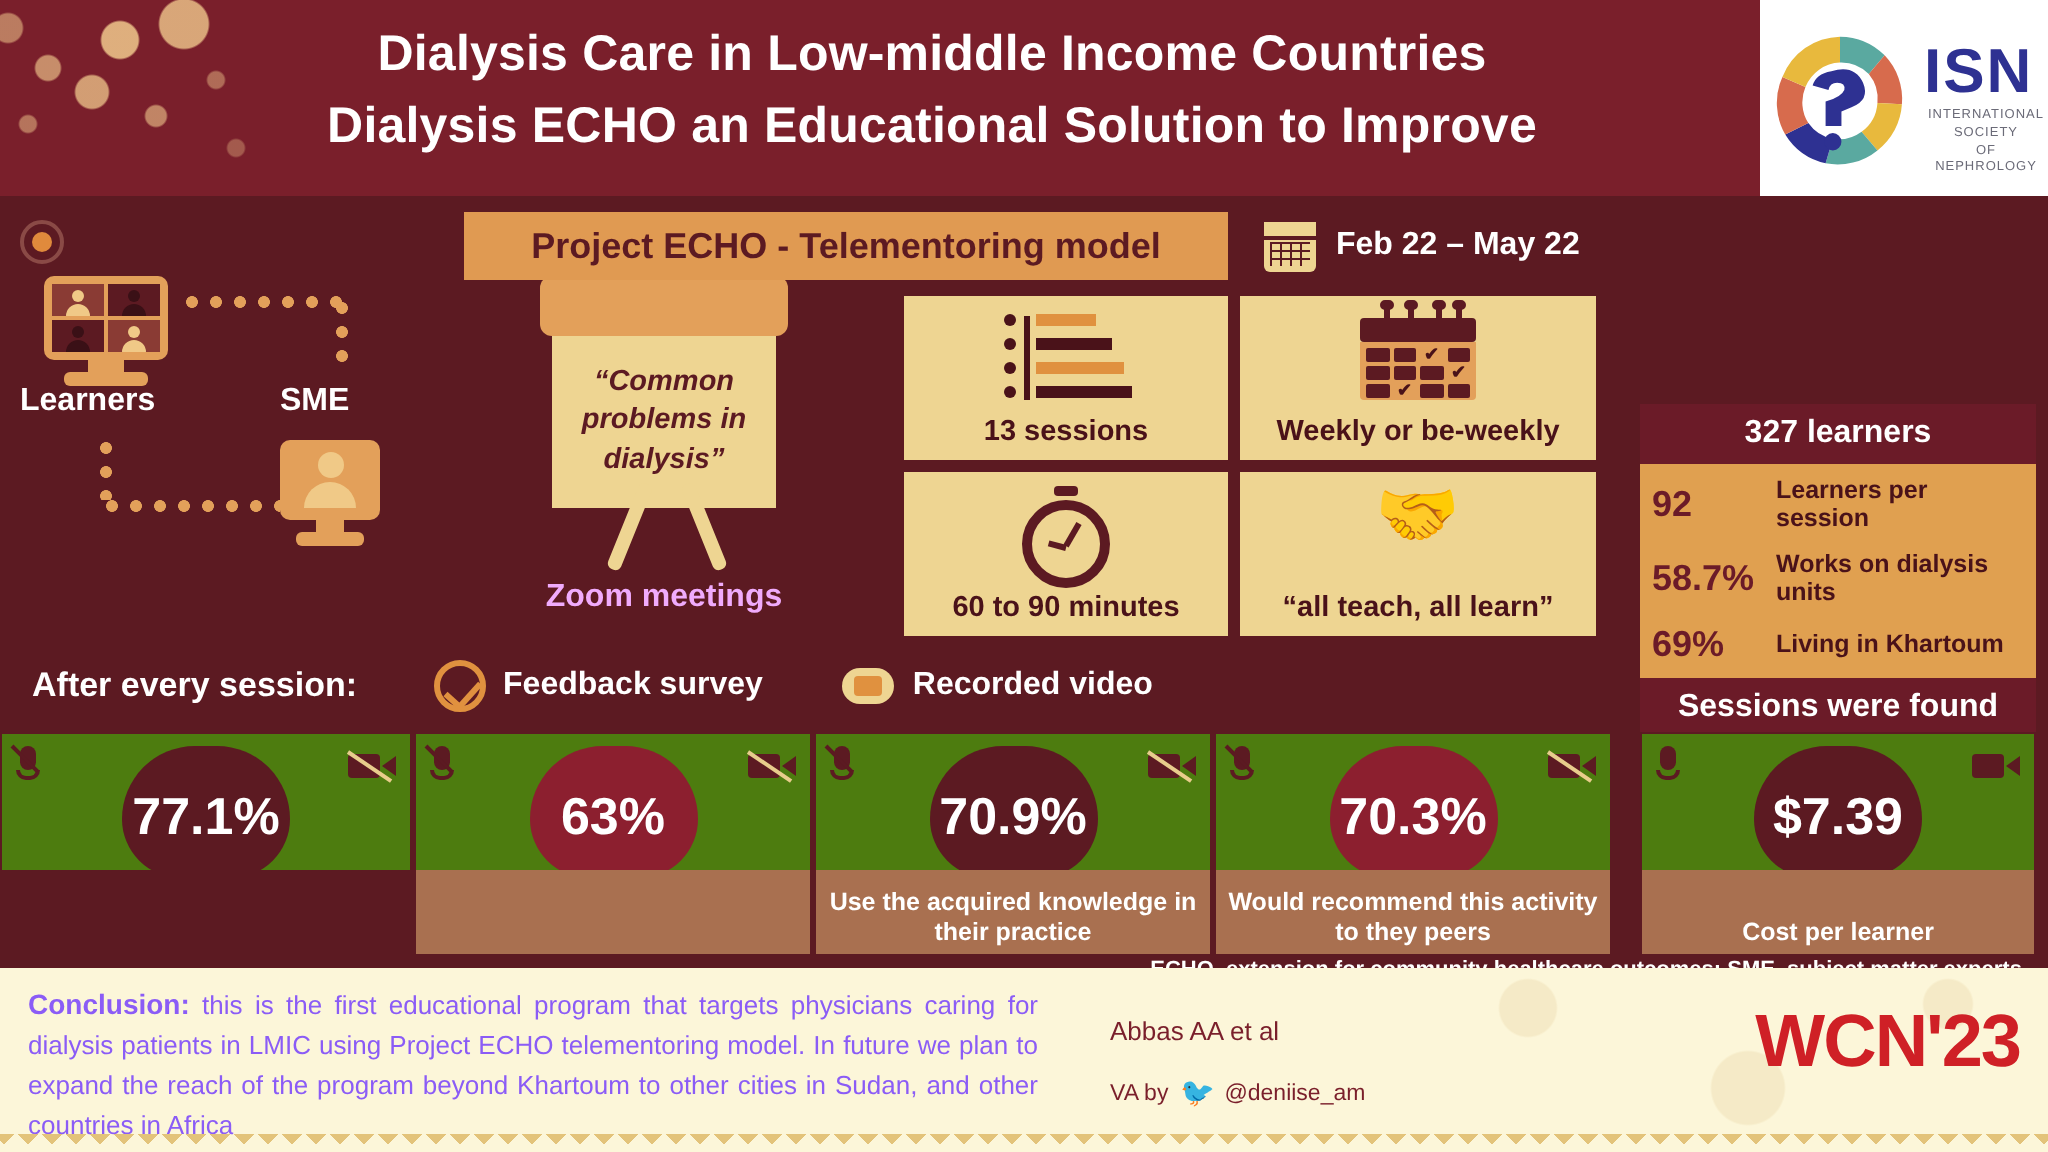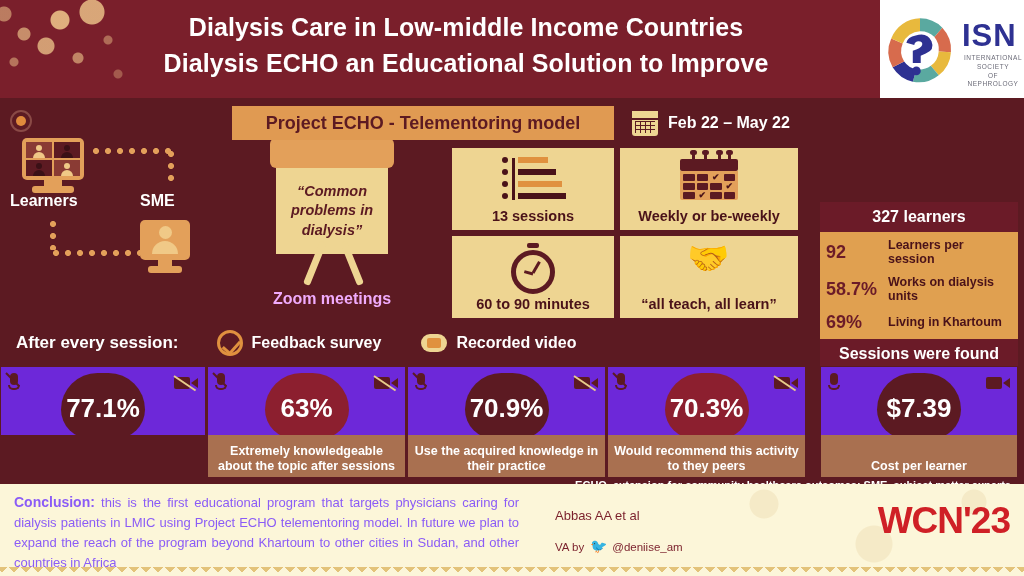--- a/index.html
+++ b/index.html
@@ -139,21 +139,21 @@
   
   .stats{position:absolute;left:820px;top:104px;width:198px;}
   .stat-head{background:#6b1b28;color:#fff;font-size:16px;font-weight:bold;text-align:center;padding:6px 0;}
   .stat-body{background:#e0a050;padding:2px 0;}
   .stat-row{display:flex;align-items:center;padding:4px 8px 4px 6px;gap:6px;}
   .stat-val{color:#6b1b28;font-size:18px;font-weight:bold;min-width:56px;flex:none;}
   .stat-lbl{color:#4a1219;font-size:12.5px;font-weight:bold;line-height:1.15;}
 
   
   .tiles{position:absolute;left:0;top:268px;width:1024px;height:112px;}
-  .tile{position:absolute;top:0;height:112px;background:#6d28d9;overflow:hidden;border:1px solid #5c1a22;box-sizing:border-box;}
+  .tile{position:absolute;top:0;height:112px;background:#4d7c0f;overflow:hidden;border:1px solid #5c1a22;box-sizing:border-box;}
   .tile .head{position:absolute;left:50%;top:6px;transform:translateX(-50%);width:84px;height:66px;border-radius:42px 42px 34px 34px;}
   .tile .shoulder{position:absolute;left:50%;bottom:-16px;transform:translateX(-50%);width:128px;height:56px;border-radius:60px 60px 0 0;}
   .tile .band{position:absolute;left:0;bottom:0;width:100%;height:42px;}
   .tile .pct{position:absolute;left:0;top:26px;width:100%;text-align:center;color:#fff;font-size:26px;font-weight:bold;}
   .tile .cap{position:absolute;left:0;bottom:3px;width:100%;text-align:center;color:#fff;font-size:12.5px;font-weight:bold;line-height:1.2;padding:0 4px;box-sizing:border-box;}
   .mic{position:absolute;left:7px;top:6px;width:12px;height:20px;}
   .mic b{display:block;width:8px;height:12px;border-radius:4px;background:#5c1a22;margin:0 auto;}
   .mic s{display:block;width:12px;height:5px;border:2px solid #5c1a22;border-top:0;border-radius:0 0 7px 7px;box-sizing:border-box;}
   .mic i{position:absolute;left:-2px;top:-1px;width:18px;height:2px;background:#5c1a22;transform:rotate(45deg);transform-origin:left center;}
   .camx{position:absolute;right:7px;top:8px;width:24px;height:16px;}
@@ -403,21 +403,20 @@
             <b></b>
             <s></s>
             <i></i>
           </span>
         <span class="camx">
             <b></b>
             <s></s>
             <i></i>
           </span>
         <span class="pct">63%</span>
-        <span class="cap">Extremely knowledgeable about the topic after sessions</span>
       </div>
       <div class="tile" id="t2" style="left:407px;width:199px;">
         <span class="shoulder" id="s2" style="background: rgb(92, 26, 34);"></span>
           <span class="head" id="h2" style="background: rgb(92, 26, 34);"></span>
         <span class="band" id="b2" style="background: rgb(169, 112, 80);"></span>
         <span class="mic">
             <b></b>
             <s></s>
             <i></i>
           </span>

